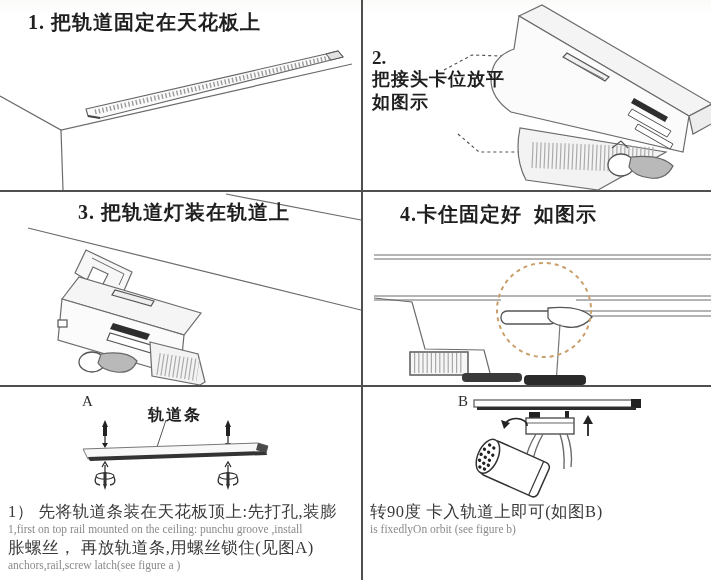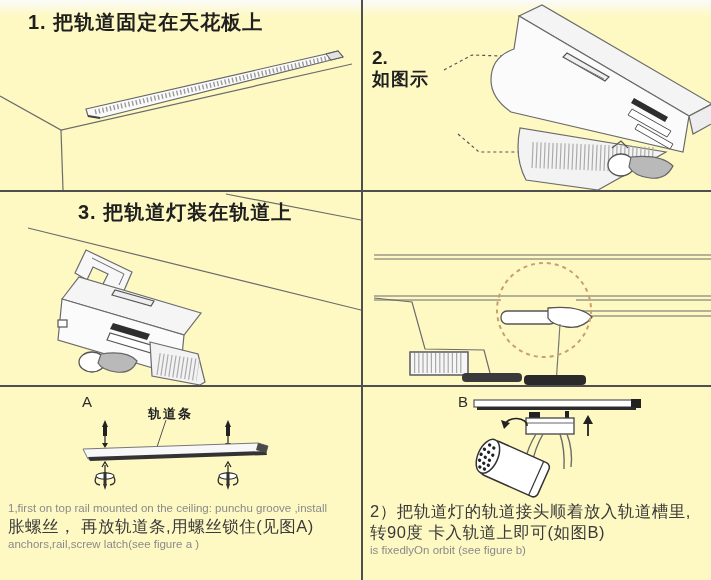--- a/index.html
+++ b/index.html
@@ -1,38 +1,38 @@
 <!DOCTYPE html>
 <html><head>
 <meta charset="utf-8">
 <style>
   html,body{margin:0;padding:0;background:#d8d8d8;}
   .page{
     position:relative;width:711px;height:580px;overflow:hidden;
-    background:#fef9c3;
-    font-family:Liberation Sans, sans-serif;
+    background:#ffffff;
+    font-family:Liberation Serif, serif;
   }
   .sheen{position:absolute;left:0;top:0;width:711px;height:18px;
     background:linear-gradient(180deg,#fbfbfa 0%,rgba(236,236,236,0) 90%);}
   .divider{position:absolute;background:#4f4f4f;}
   .v-div{left:361px;top:0;width:2px;height:580px;}
   .h-div1{left:0;top:190px;width:711px;height:2px;}
   .h-div2{left:0;top:385px;width:711px;height:2px;}
   .sec{position:absolute;}
   .sec svg{position:absolute;left:0;top:0;}
   .step-title{
     position:absolute;font-weight:700;color:#1f1f1f;font-size:20px;
     letter-spacing:1px;white-space:pre;
   }
   .step2-block{position:absolute;left:8px;top:48px;color:#1f1f1f;font-weight:700;}
   .step2-num{font-size:19px;line-height:20px;letter-spacing:0;}
   .step2-l1{font-size:18px;line-height:23px;letter-spacing:1px;}
   .step2-l2{font-size:18px;line-height:23px;letter-spacing:1px;}
   .fig-label{position:absolute;font-size:15px;color:#2d2d2d;font-weight:500;}
-  .part-label{position:absolute;font-size:13px;font-weight:700;color:#222;letter-spacing:2px;}
+  .part-label{position:absolute;font-size:16px;font-weight:700;color:#222;letter-spacing:2px;}
   .instr{position:absolute;top:501px;}
   .instr .zh{font-size:16.5px;color:#3a3a3a;line-height:21px;letter-spacing:0.5px;white-space:pre;}
   .instr .en{font-size:11.5px;color:#8a8a8a;line-height:15px;white-space:pre;}
   .instr-left{left:8px;width:350px;}
   .instr-right{left:370px;width:338px;}
   .lineart{stroke:#6b6b6b;fill:none;stroke-width:1.2;}
 </style>
 </head>
 <body>
 
@@ -84,20 +84,21 @@
       </g>
 
       <g>
         <path d="M248,148 l9,-7 l7,7" fill="none" stroke="#555" stroke-width="1.2"></path>
         <ellipse cx="257" cy="165" rx="13" ry="11" fill="#ffffff" stroke="#555" stroke-width="1.3"></ellipse>
         <path d="M267,157 q30,-3 42,9 q-7,14 -23,12 q-16,-2 -21,-11 z" fill="#b9b9b9" stroke="#666" stroke-width="1.2"></path>
       </g>
     </svg>
     <div class="step2-block">
       <div class="step2-num">2.</div>
+      <div class="step2-l1">把接头卡位放平</div>
       <div class="step2-l2">如图示</div>
     </div>
   </div>
 
   <div class="sec" style="left:0;top:192px;width:361px;height:193px;">
     <svg width="361" height="193" viewBox="0 0 361 193">
       <g class="lineart">
         <path d="M28,36 L361,118"></path>
         <path d="M226,2 L361,28"></path>
       </g>
@@ -150,20 +151,21 @@
         <rect x="137" y="119" width="55" height="13" rx="6" fill="#ffffff" stroke="#555" stroke-width="1.3"></rect>
         <path d="M184,116 q32,-3 44,9 q-9,12 -25,10 q-15,-2 -19,-9 z" fill="#ffffff" stroke="#555" stroke-width="1.3"></path>
         <path d="M196,132 L192,193" stroke="#777" stroke-width="1.2" fill="none"></path>
       </g>
       <g>
         <rect x="98" y="181" width="60" height="9" rx="4" fill="#3a3a3a"></rect>
         <rect x="160" y="183" width="62" height="10" rx="4" fill="#2a2a2a"></rect>
       </g>
       <circle cx="180" cy="118" r="47" fill="none" stroke="#c99f6b" stroke-width="2" stroke-dasharray="4,4"></circle>
     </svg>
+    <div class="step-title" style="left:36px;top:9px;">4.卡住固定好  如图示</div>
   </div>
 
   <div class="sec" style="left:0;top:387px;width:361px;height:113px;">
     <svg width="361" height="113" viewBox="0 0 361 113">
       <line x1="166" y1="33" x2="157" y2="60" stroke="#555" stroke-width="1"></line>
 
       <g fill="#222" stroke="none">
         <path d="M102,40 L105,33 L108,40 Z"></path>
           <rect x="103" y="39" width="4" height="10"></rect>
         <line x1="105" y1="49" x2="105" y2="59" stroke="#222" stroke-width="1.2"></line>
@@ -256,27 +258,27 @@
             <circle cx="125" cy="89" r="1.7"></circle>
           <circle cx="118" cy="94" r="1.7"></circle>
             <circle cx="123" cy="94" r="1.7"></circle>
         </g>
       </g>
     </svg>
     <div class="fig-label" style="left:94px;top:6px;">B</div>
   </div>
 
   <div class="instr instr-left">
+    <div class="zh">1） 先将轨道条装在天花板顶上:先打孔,装膨</div>
     <div class="en">1,first on top rail mounted on the ceiling: punchu groove ,install</div>
     <div class="zh">胀螺丝， 再放轨道条,用螺丝锁住(见图A)</div>
     <div class="en">anchors,rail,screw latch(see figure a )</div>
   </div>
 
   <div class="instr instr-right">
-    <div class="zh">2）把轨道灯的轨道接头顺着放入轨道槽里,</div>
     <div class="zh">转90度 卡入轨道上即可(如图B)</div>
     <div class="en">is fixedlyOn orbit (see figure b)</div>
   </div>
 
   <div class="divider v-div"></div>
   <div class="divider h-div1"></div>
   <div class="divider h-div2"></div>
 
 </div>
 

